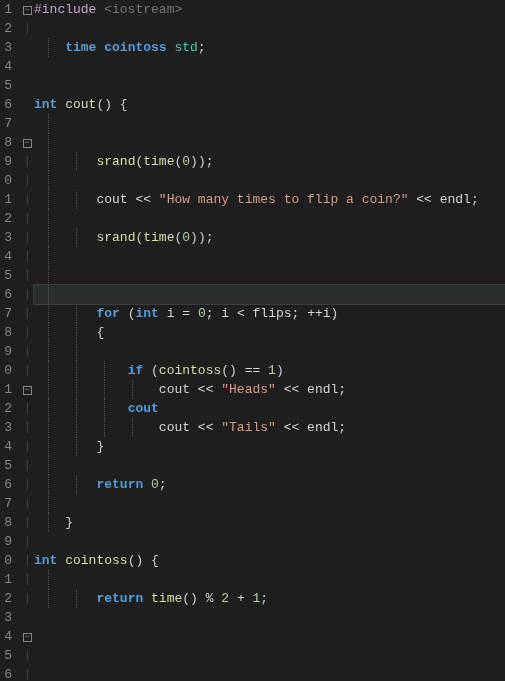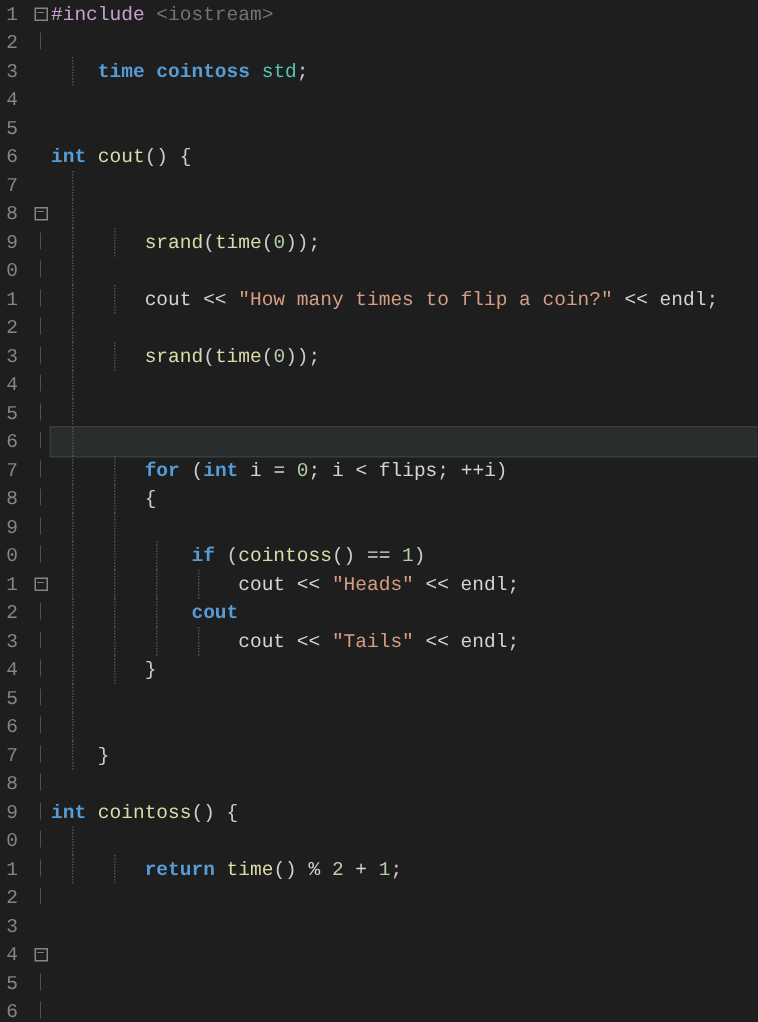--- a/index.html
+++ b/index.html
@@ -164,19 +164,20 @@
     <div class="line hl-line"><span class="guide" style="left: 14px;"></span><span>    </span></div>
     <div class="line"><span class="guide" style="left: 14px;"></span><span class="guide" style="left: 42px;"></span><span>        </span><span class="k-type">for </span><span class="k-punct">(</span><span class="k-type">int </span><span>i </span><span class="k-op">= </span><span class="k-num">0</span><span>; i </span><span class="k-op">&lt; </span><span>flips</span><span class="k-punct">; </span><span class="k-op">++</span><span>i</span><span class="k-punct">)</span></div>
     <div class="line"><span class="guide" style="left: 14px;"></span><span class="guide" style="left: 42px;"></span><span>        </span><span class="k-punct">{</span></div>
     <div class="line"><span class="guide" style="left: 14px;"></span><span class="guide" style="left: 42px;"></span><span>        </span></div>
     <div class="line"><span class="guide" style="left: 14px;"></span><span class="guide" style="left: 42px;"></span><span class="guide" style="left: 70px;"></span><span>            </span><span class="k-type">if </span><span class="k-punct">(</span><span class="k-fn">cointoss</span><span class="k-punct">() </span><span class="k-op">== </span><span class="k-num">1</span><span class="k-punct">)</span></div>
     <div class="line"><span class="guide" style="left: 14px;"></span><span class="guide" style="left: 42px;"></span><span class="guide" style="left: 70px;"></span><span class="guide" style="left: 98px;"></span><span>                </span><span>cout </span><span class="k-op">&lt;&lt; </span><span class="k-str2">"Heads"</span><span class="k-op"> &lt;&lt; </span><span>endl</span><span class="k-punct">;</span></div>
     <div class="line"><span class="guide" style="left: 14px;"></span><span class="guide" style="left: 42px;"></span><span class="guide" style="left: 70px;"></span><span>            </span><span class="k-type">cout</span></div>
     <div class="line"><span class="guide" style="left: 14px;"></span><span class="guide" style="left: 42px;"></span><span class="guide" style="left: 70px;"></span><span class="guide" style="left: 98px;"></span><span>                </span><span>cout </span><span class="k-op">&lt;&lt; </span><span class="k-str2">"Tails"</span><span class="k-op"> &lt;&lt; </span><span>endl</span><span class="k-punct">;</span></div>
     <div class="line"><span class="guide" style="left: 14px;"></span><span class="guide" style="left: 42px;"></span><span>        </span><span class="k-punct">}</span></div>
     <div class="line"><span class="guide" style="left: 14px;"></span><span>    </span></div>
+    <div class="line"><span class="guide" style="left: 14px;"></span><span class="guide" style="left: 42px;"></span><span>        </span><span class="k-type">return </span><span class="k-num">0</span><span class="k-punct">;</span></div>
     <div class="line"><span class="guide" style="left: 14px;"></span><span>    </span></div>
     <div class="line"><span class="guide" style="left: 14px;"></span><span>    </span><span class="k-punct">}</span></div>
     <div class="line"><span></span></div>
     <div class="line"><span></span><span class="k-type">int </span><span class="k-fn">cointoss</span><span class="k-punct">() </span><span class="k-punct">{</span></div>
     <div class="line"><span class="guide" style="left: 14px;"></span><span>    </span></div>
     <div class="line"><span class="guide" style="left: 14px;"></span><span class="guide" style="left: 42px;"></span><span>        </span><span class="k-type">return </span><span class="k-fn">time</span><span class="k-punct">() </span><span class="k-op">% </span><span class="k-num">2</span><span class="k-op"> + </span><span class="k-num">1</span><span class="k-punct">;</span></div>
   </div>
 
 </body></html>

